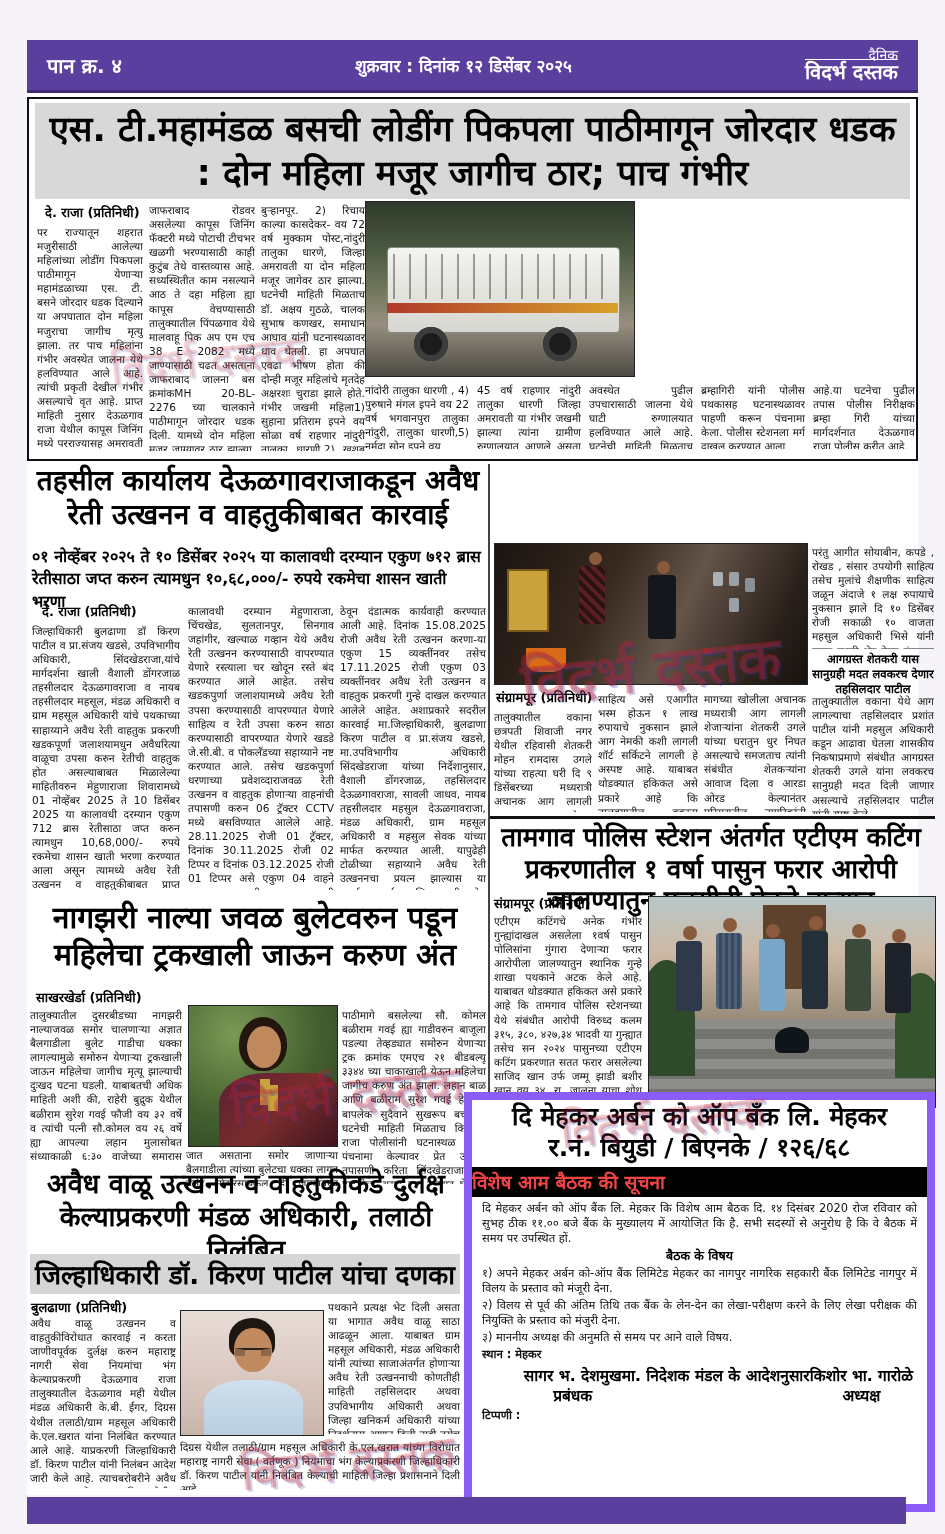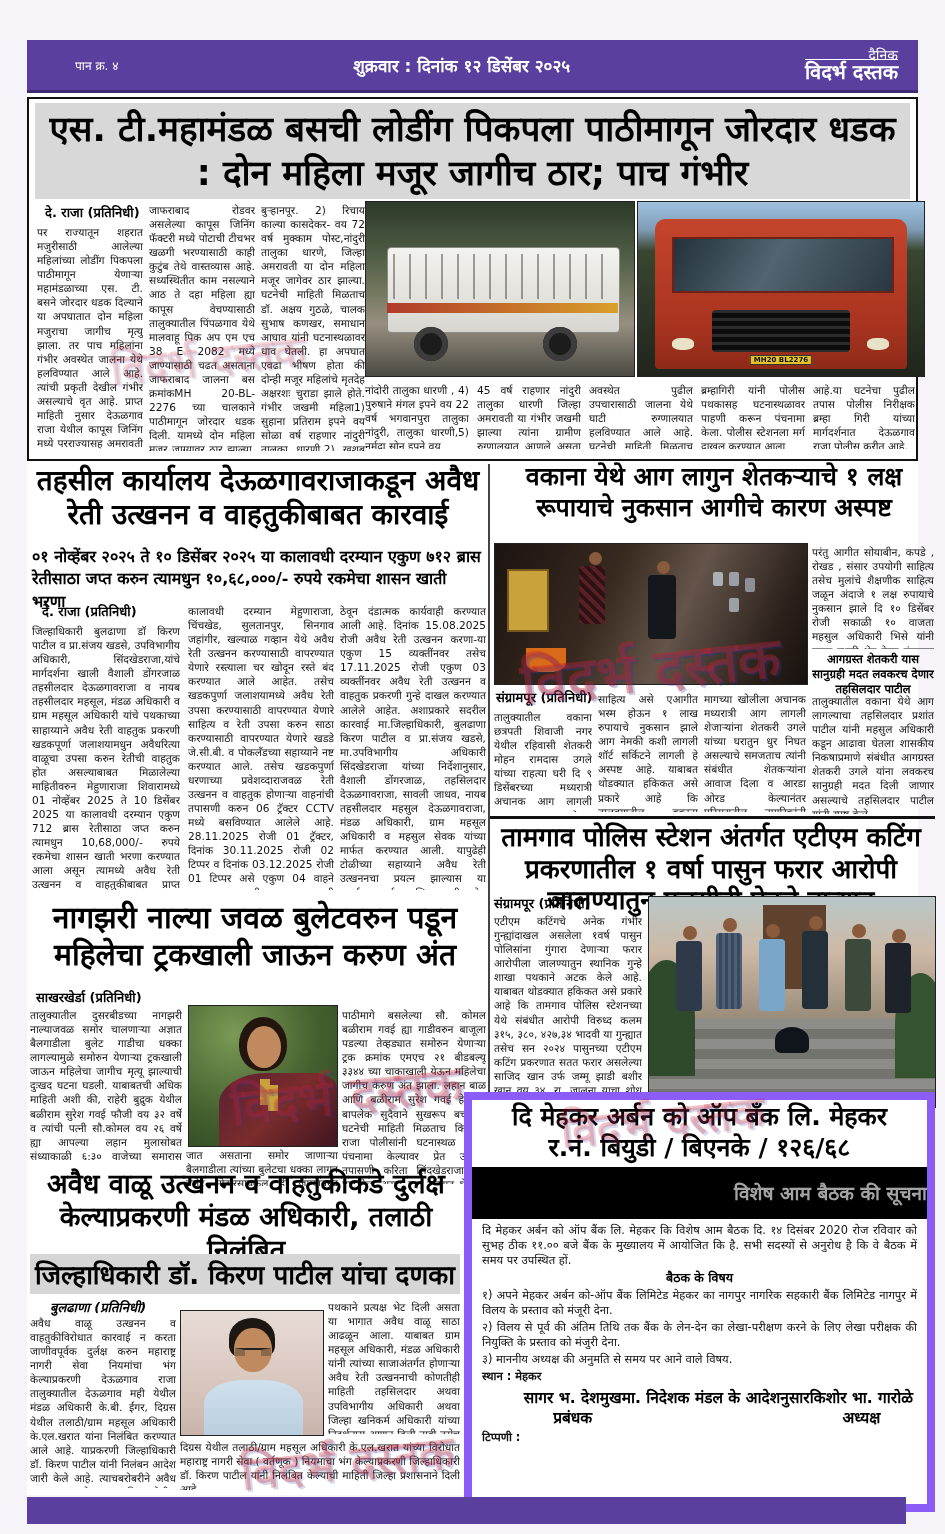--- a/index.html
+++ b/index.html
@@ -2,40 +2,40 @@
 <html><head>
 <meta charset="utf-8">
 <style>
   html,body{margin:0;padding:0;}
   body{background:#f3f1f7;font-family:"DejaVu Sans",sans-serif;}
   .page{position:relative;width:945px;height:1534px;overflow:hidden;background:#f6f4f9;}
   .paper{position:absolute;left:27px;top:93px;width:891px;height:1402px;background:#ffffff;}
   .hdrbar{position:absolute;left:27px;top:40px;width:891px;height:53px;background:#5b3f9e;color:#fff;
           display:flex;align-items:center;justify-content:space-between;padding:0 20px;box-sizing:border-box;
           border-bottom:3px solid #3f2a74;}
-  .hdr-left{font-size:12px;font-weight:normal;margin-left:28px;}
+  .hdr-left{font-size:20px;font-weight:bold;}
   .hdr-center{font-size:17px;font-weight:bold;}
   .hdr-right{text-align:right;line-height:1;}
   .hdr-right .small{font-size:14px;display:block;}
   .hdr-right .big{font-size:20px;font-weight:bold;border-top:1px solid #fff;}
   .leadbox{position:absolute;left:27px;top:97px;width:891px;height:364px;border:2px solid #111;background:#fff;box-sizing:border-box;}
   .leadhl{margin:4px 6px;background:#d8d8d8;text-align:center;font-weight:bold;font-size:35px;line-height:1.26;padding:4px 14px;color:#000;}
   .col{position:absolute;font-size:10.6px;line-height:1.33;text-align:justify;color:#131313;overflow:hidden;}
   .byline{position:absolute;font-weight:bold;font-size:13px;color:#000;}
   .hl{position:absolute;font-weight:bold;color:#000;text-align:center;line-height:1.22;}
   .photo{position:absolute;border:1px solid #222;overflow:hidden;}
   .band{position:absolute;background:#d6d6d6;display:flex;align-items:center;justify-content:center;font-weight:bold;color:#000;}
   .vrule{position:absolute;width:2px;background:#444;}
   .hrule{position:absolute;height:3px;background:#111;}
   .wm{position:absolute;font-weight:bold;color:rgba(200,32,44,0.38);text-shadow:2px 2px 0 rgba(40,60,160,0.25);
       transform:rotate(-6deg);pointer-events:none;z-index:6;white-space:nowrap;}
   .adbox{position:absolute;left:464px;top:1092px;width:471px;height:420px;border:8px solid #8b5cf6;background:#fff;
          box-sizing:border-box;padding:2px 10px;overflow:hidden;}
   .adtitle{text-align:center;font-weight:bold;font-size:25px;line-height:1.22;color:#000;}
-  .adband{background:#000;color:#a3a3a3;text-align:right;font-weight:bold;font-size:19px;margin:4px -10px;padding:13px 0;}
+  .adband{background:#000;color:#ef4444;text-align:left;font-weight:bold;font-size:19px;margin:4px -10px;padding:2px 0;}
   .adtext{font-size:11.4px;line-height:1.3;text-align:justify;color:#111;margin:2px 0;}
   .adcenter{text-align:center;font-weight:bold;font-size:12.5px;margin:1px 0;}
   .sigrow{display:flex;justify-content:flex-end;margin:6px 4px 2px 4px;}
   .signame{font-size:15.5px;font-weight:bold;text-align:center;line-height:1.25;}
   .footerbar{position:absolute;left:27px;top:1497px;width:879px;height:27px;background:#5b3f9e;}
   .fhead{position:absolute;border-radius:50%;background:#8a5a3c;}
   .fbody{position:absolute;border-radius:4px;}
 </style>
 </head>
 <body>
@@ -60,46 +60,37 @@
     <div class="col" style="left:232px;top:104px;width:104px;height:248px;">बुऱ्हानपूर. 2) रिचाय काल्या कासदेकर- वय 72 वर्ष मुक्काम पोस्ट,नांदुरी तालुका धारणे, जिल्हा अमरावती या दोन महिला मजूर जागेवर ठार झाल्या. घटनेची माहिती मिळताच डॉ. अक्षय गुठळे, चालक सुभाष कणखर, समाधान आघाव यांनी घटनास्थळावर धाव घेतली. हा अपघात एवढा भीषण होता की दोन्ही मजूर महिलांचे मृतदेह अक्षरशः चुराडा झाले होते. गंभीर जखमी महिला1) सुहाना प्रतिराम इपने वय सोळा वर्ष राहणार नांदुरी तालुका धारणी,2) खुशबू बबलू पालवी वय 17 वर्ष मुक्काम पोस्ट तागमल तालुका खागनर जिल्हा बुऱ्हानपूर,3) सुलोचना हारासिंग सहारे वय 35 वर्ष राहणार भगवान पुरा तालुका</div>
 
     <div class="photo" style="left:336px;top:102px;width:268px;height:174px;background:linear-gradient(180deg,#2e3a29 0%,#4e5c45 30%,#74785f 52%,#978f80 70%,#4c4a43 100%);">
       <div style="position:absolute;left:8%;top:26%;width:86%;height:48%;background:linear-gradient(180deg,#f3f3ef,#d7d6d0);border-radius:4px;border:1px solid #8a8a84;"></div>
       <div style="position:absolute;left:10%;top:30%;width:82%;height:26%;background:repeating-linear-gradient(90deg,rgba(60,50,40,.45) 0 2px,transparent 2px 16px);"></div>
       <div style="position:absolute;left:8%;top:58%;width:86%;height:6%;background:linear-gradient(90deg,#b03a2a,#d9a02a);"></div>
       <div style="position:absolute;left:18%;top:72%;width:34px;height:34px;border-radius:50%;background:#1c1c1c;box-shadow:inset 0 0 0 6px #3c3c3c;"></div>
       <div style="position:absolute;left:66%;top:72%;width:34px;height:34px;border-radius:50%;background:#1c1c1c;box-shadow:inset 0 0 0 6px #3c3c3c;"></div>
     </div>
 
-    <div class="photo" style="left:608px;top:102px;width:286px;height:174px;background:linear-gradient(180deg,#9fc2df 0%,#7f9cb7 16%,#39462f 28%,#20241c 100%);">
-      <div style="position:absolute;left:6%;top:10%;width:88%;height:86%;background:linear-gradient(180deg,#c4452c,#a93420 70%,#8e2a18);border-radius:10px 10px 4px 4px;"></div>
-      <div style="position:absolute;left:12%;top:20%;width:76%;height:30%;background:linear-gradient(120deg,#23313c,#51646f 45%,#2a3742);border:2px solid #6e2217;"></div>
-      <div style="position:absolute;left:26%;top:62%;width:48%;height:24%;background:#141414;background-image:repeating-linear-gradient(180deg,#2c2c2c 0 3px,#0d0d0d 3px 8px);border-radius:4px;"></div>
-      <div style="position:absolute;left:12%;top:78%;width:22px;height:12px;border-radius:40%;background:#e8e2c8;"></div>
-      <div style="position:absolute;left:80%;top:78%;width:22px;height:12px;border-radius:40%;background:#e8e2c8;"></div>
-      <span style="position:absolute;left:50%;top:88%;transform:translateX(-50%);background:#e4c328;color:#111;font-size:7px;font-weight:bold;padding:0 3px;border:1px solid #333;">MH20 BL2276</span>
-    </div>
 
     <div class="col" style="left:336px;top:284px;width:104px;height:66px;">नांदोरी तालुका धारणी , 4) पुरुषाने मंगल इपने वय 22 वर्ष भगवानपुरा तालुका नांदुरी, तालुका धारणी,5) नर्मदा सोनू इपने वय</div>
     <div class="col" style="left:448px;top:284px;width:104px;height:66px;">45 वर्ष राहणार नांदुरी तालुका धारणी जिल्हा अमरावती या गंभीर जखमी झाल्या त्यांना ग्रामीण रुग्णालयात आणले असता गंभीर</div>
     <div class="col" style="left:560px;top:284px;width:104px;height:66px;">अवस्थेत पुढील उपचारासाठी जालना येथे घाटी रुग्णालयात हलविण्यात आले आहे. घटनेची माहिती मिळताच पोलीस निरीक्षक</div>
     <div class="col" style="left:784px;top:284px;width:102px;height:66px;">आहे.या घटनेचा पुढील तपास पोलीस निरीक्षक ब्रम्हा गिरी यांच्या मार्गदर्शनात देऊळगाव राजा पोलीस करीत आहे.</div>
     <div class="col" style="left:672px;top:284px;width:104px;height:66px;">ब्रम्हागिरी यांनी पोलीस पथकासह घटनास्थळावर पाहणी करून पंचनामा केला. पोलीस स्टेशनला मर्ग दाखल करण्यात आला</div>
   </div>
 
   <div class="vrule" style="left:488px;top:464px;height:696px;"></div>
 
   <div class="hl" style="left:30px;top:464px;width:456px;font-size:28px;">तहसील कार्यालय देऊळगावराजाकडून अवैध रेती उत्खनन व वाहतुकीबाबत कारवाई</div>
   <div class="hl" style="left:32px;top:546px;width:452px;font-size:16px;line-height:1.4;text-align:left;">०१ नोव्हेंबर २०२५ ते १० डिसेंबर २०२५ या कालावधी दरम्यान एकुण ७१२ ब्रास रेतीसाठा जप्त करुन त्यामधुन १०,६८,०००/- रुपये रकमेचा शासन खाती भरणा</div>
   <div class="byline" style="left:42px;top:602px;">दे. राजा (प्रतिनिधी)</div>
   <div class="col" style="left:32px;top:624px;width:148px;height:266px;">जिल्हाधिकारी बुलढाणा डॉ किरण पाटील व प्रा.संजय खडसे, उपविभागीय अधिकारी, सिंदखेडराजा,यांचे मार्गदर्शना खाली वैशाली डोंगरजाळ तहसीलदार देऊळगावराजा व नायब तहसीलदार महसूल, मंडळ अधिकारी व ग्राम महसूल अधिकारी यांचे पथकाच्या साहाय्याने अवैध रेती वाहतुक प्रकरणी खडकपूर्णा जलाशयामधुन अवैधरित्या वाळूचा उपसा करुन रेतीची वाहतुक होत असल्याबाबत मिळालेल्या माहितीवरुन मेहुणाराजा शिवारामध्ये 01 नोव्हेंबर 2025 ते 10 डिसेंबर 2025 या कालावधी दरम्यान एकुण 712 ब्रास रेतीसाठा जप्त करुन त्यामधुन 10,68,000/- रुपये रकमेचा शासन खाती भरणा करण्यात आला असून त्यामध्ये अवैध रेती उत्खनन व वाहतुकीबाबत प्राप्त होणाऱ्या तक्रारीच्या अनुशंगाने 01 नोव्हेंबर 2025 ते 10 डिसेंबर 2025</div>
   <div class="col" style="left:188px;top:604px;width:146px;height:286px;">कालावधी दरम्यान मेहुणाराजा, चिंचखेड, सुलतानपुर, सिनगाव जहांगीर, खल्याळ गव्हान येथे अवैध रेती उत्खनन करण्यासाठी वापरण्यात येणारे रस्त्याला चर खोदून रस्ते बंद करण्यात आले आहेत. तसेच खडकपुर्णा जलाशयामध्ये अवैध रेती उपसा करण्यासाठी वापरण्यात येणारे साहित्य व रेती उपसा करुन साठा करण्यासाठी वापरण्यात येणारे खडडे जे.सी.बी. व पोकलँडच्या सहाय्याने नष्ट करण्यात आले. तसेच खडकपुर्णा धरणाच्या प्रवेशव्दाराजवळ रेती उत्खनन व वाहतुक होणाऱ्या वाहनांची तपासणी करुन 06 ट्रॅक्टर CCTV मध्ये बसविण्यात आलेले आहे. 28.11.2025 रोजी 01 ट्रॅक्टर, दिनांक 30.11.2025 रोजी 02 टिप्पर व दिनांक 03.12.2025 रोजी 01 टिप्पर असे एकुण 04 वाहने पकडण्यात आली असून प्रकरणी पोलिस स्टेशनला गुन्हे दाखल करण्यात आले.</div>
   <div class="col" style="left:340px;top:604px;width:146px;height:286px;">ठेवून दंडात्मक कार्यवाही करण्यात आली आहे. दिनांक 15.08.2025 रोजी अवैध रेती उत्खनन करणा-या एकुण 15 व्यक्तींनवर तसेच 17.11.2025 रोजी एकुण 03 व्यक्तींनवर अवैध रेती उत्खनन व वाहतुक प्रकरणी गुन्हे दाखल करण्यात आलेले आहेत. अशाप्रकारे सदरील कारवाई मा.जिल्हाधिकारी, बुलढाणा किरण पाटील व प्रा.संजय खडसे, मा.उपविभागीय अधिकारी सिंदखेडराजा यांच्या निर्देशानुसार, वैशाली डोंगरजाळ, तहसिलदार देऊळगावराजा, सावली जाधव, नायब तहसीलदार महसुल देऊळगावराजा, मंडळ अधिकारी, ग्राम महसूल अधिकारी व महसुल सेवक यांच्या मार्फत करण्यात आली. यापुढेही टोळीच्या सहाय्याने अवैध रेती उत्खननचा प्रयत्न झाल्यास या कार्यालया मार्फत व जिल्हा स्तरीय शोध व बचाव पथकाचे मार्फत अवैध उत्खननाबाबत वारंवार कारवाई करण्यात येईल. तसेच रेतीचे अवैध उत्खनन व वाहतुक होवु नये यासाठी गस्ती पथक स्थापन करण्यात आले आहे.</div>
 
-  <div class="hl" style="left:494px;top:462px;width:440px;font-size:25px;">वकाना येथे आग लागुन शेतकऱ्याचे १ लक्ष रूपायाचे नुकसान आगीचे कारण अस्पष्ट</div>
 
   <div class="photo" style="left:494px;top:543px;width:312px;height:140px;background:linear-gradient(115deg,#1b1411 0%,#38291f 35%,#64544a 58%,#2b211b 85%,#17110e 100%);">
     <div style="position:absolute;left:4%;top:18%;width:12%;height:42%;background:#caa23c;border:2px solid #7a5a1c;"></div>
     <div class="fhead" style="left:30%;top:6%;width:13px;height:13px;"></div>
     <div class="fbody" style="left:27%;top:16%;width:26px;height:58px;background:repeating-linear-gradient(45deg,#5a1f22 0 4px,#2b1215 4px 8px);"></div>
     <div class="fhead" style="left:52%;top:12%;width:13px;height:13px;"></div>
     <div class="fbody" style="left:49%;top:22%;width:28px;height:64px;background:#14171c;"></div>
     <div style="position:absolute;left:10%;top:74%;width:40px;height:24px;border-radius:0 0 40% 40%;background:#d96a18;"></div>
     <div style="position:absolute;left:70%;top:20%;width:10px;height:14px;background:#aab0b6;border-radius:2px;box-shadow:16px 0 #9aa0a6,32px 6px #8a9096,16px 26px #9aa0a6;"></div>
   </div>
@@ -150,21 +141,21 @@
     <div style="position:absolute;left:39%;top:14%;width:34px;height:42px;border-radius:50%;background:#c08a5e;"></div>
     <div style="position:absolute;left:20%;top:48%;width:80%;height:55%;border-radius:40% 20% 0 0;background:linear-gradient(135deg,#5a2034,#7a2c2c 50%,#3c1420);"></div>
     <div style="position:absolute;left:48%;top:52%;width:10px;height:26px;background:#caa23c;box-shadow:8px 6px #caa23c;"></div>
   </div>
 
   <div class="col" style="left:186px;top:1148px;width:152px;height:38px;">जात असताना समोर जाणाऱ्या बैलगाडीला त्यांच्या बुलेटचा धक्का लागून बुलेट मोटारसायकल ही जाग्यावरच थांबल्यामुळे</div>
   <div class="col" style="left:342px;top:1008px;width:144px;height:176px;">पाठीमागे बसलेल्या सौ. कोमल बळीराम गवई ह्या गाडीवरुन बाजूला पडल्या तेव्हड्यात समोरुन येणाऱ्या ट्रक क्रमांक एमएच २१ बीडबल्यू ३३४४ च्या चाकाखाली येऊन महिलेचा जागीच करुण अंत झाला. लहान बाळ आणि बळीराम सुरेश गवई हे दोघे बापलेक सुदैवाने सुखरूप बचावले. घटनेची माहिती मिळताच किनगाव राजा पोलीसांनी घटनास्थळ गाठून पंचनामा केल्यावर प्रेत उत्तरीय तपासणी करिता सिंदखेडराजा येथे पाठवीला असून ट्रक ताब्यात घेण्यात आला आहे. या दुर्दैवी घटनेमुळे परिसरात हळहळ व्यक्त करण्यात येत आहे.</div>
 
   <div class="hl" style="left:34px;top:1168px;width:424px;font-size:27px;">अवैध वाळू उत्खनन व वाहतुकीकडे दुर्लक्ष केल्याप्रकरणी मंडळ अधिकारी, तलाठी निलंबित</div>
   <div class="band" style="left:30px;top:1254px;width:430px;height:40px;font-size:26px;">जिल्हाधिकारी डॉ. किरण पाटील यांचा दणका</div>
-  <div class="byline" style="left:50px;top:1298px;font-style:italic;">बुलढाणा (प्रतिनिधी)</div>
+  <div class="byline" style="left:31px;top:1298px;">बुलढाणा (प्रतिनिधी)</div>
   <div class="col" style="left:30px;top:1316px;width:146px;height:172px;">अवैध वाळू उत्खनन व वाहतुकीविरोधात कारवाई न करता जाणीवपूर्वक दुर्लक्ष करुन महाराष्ट्र नागरी सेवा नियमांचा भंग केल्याप्रकरणी देऊळगाव राजा तालुक्यातील देऊळगाव मही येथील मंडळ अधिकारी के.बी. ईंगर, दिग्रस येथील तलाठी/ग्राम महसूल अधिकारी के.एल.खरात यांना निलंबित करण्यात आले आहे. याप्रकरणी जिल्हाधिकारी डॉ. किरण पाटील यांनी निलंबन आदेश जारी केले आहे. त्याचबरोबरीने अवैध वाळूचा साठा केल्याबद्दल दिग्रस येथील उमेश पराड, धनंजय मिसाळ, रविंद्र ल्हाड, भरत पराड यांच्याविरोधात गुन्हा दाखल करण्यात आला आहे, अशी माहिती जिल्हा प्रशासनाने दिली आहे. देऊळगाव राजा तालुक्यातील दिग्रस, देऊळगाव मही येथे प्राप्त तक्रारीवरून विशेष तपासणी</div>
 
   <div class="photo" style="left:180px;top:1310px;width:142px;height:124px;background:linear-gradient(180deg,#e8dcd6,#d8c6be 60%,#c9b4ab);">
     <div style="position:absolute;left:34%;top:6%;width:46px;height:40px;border-radius:50% 50% 30% 30%;background:#1c1712;"></div>
     <div style="position:absolute;left:37%;top:14%;width:38px;height:44px;border-radius:48%;background:#c08a5e;"></div>
     <div style="position:absolute;left:38%;top:30%;width:36px;height:8px;border-top:2px solid #222;border-left:10px solid rgba(40,40,40,.35);border-right:10px solid rgba(40,40,40,.35);box-sizing:border-box;"></div>
     <div style="position:absolute;left:16%;top:56%;width:70%;height:46%;border-radius:40% 40% 0 0;background:linear-gradient(180deg,#cfe0ee,#b9cede);"></div>
   </div>
 
   <div class="col" style="left:328px;top:1300px;width:132px;height:134px;">पथकाने प्रत्यक्ष भेट दिली असता या भागात अवैध वाळू साठा आढळून आला. याबाबत ग्राम महसूल अधिकारी, मंडळ अधिकारी यांनी त्यांच्या साजाअंतर्गत होणाऱ्या अवैध रेती उत्खननाची कोणतीही माहिती तहसिलदार अथवा उपविभागीय अधिकारी अथवा जिल्हा खनिकर्म अधिकारी यांच्या निदर्शनास आणून दिली नाही तसेच याबाबत स्वःताच्या स्तरावर कोणतीही कारवाई केली नाही किंवा पोलीसाकडे तक्रार नोंदविली नाही. यावरून गैरहेतुने जाणीवपूर्वक दुर्लक्ष केल्यामुळे मंडळ अधिकारी के.बी. ईंगर,</div>

